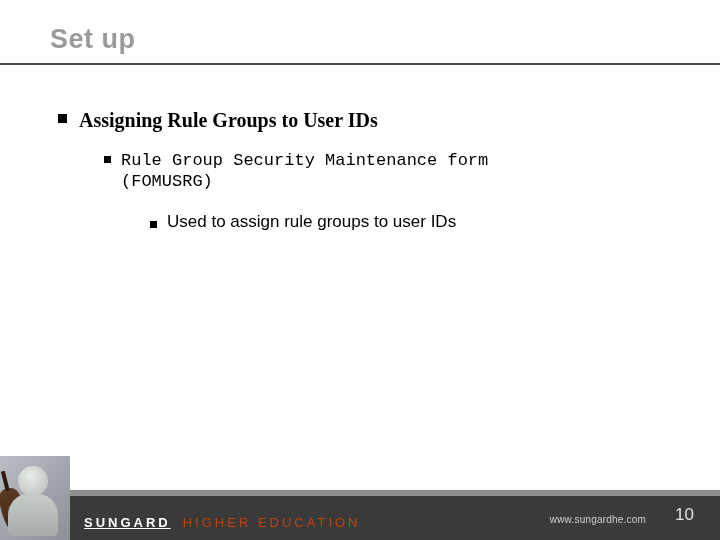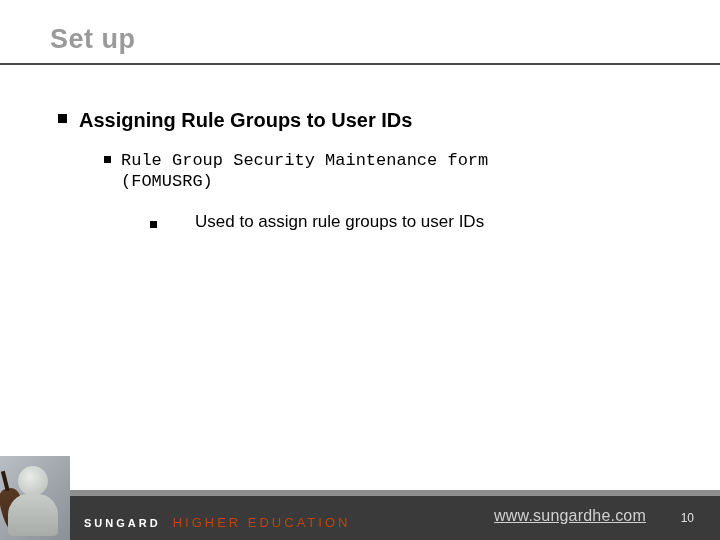--- a/index.html
+++ b/index.html
@@ -37,20 +37,21 @@
     left: 58px;
     top: 108px;
     right: 40px;
     font-family: Arial, Helvetica, sans-serif;
     color: #000;
   }
   .lvl1 {
     display: flex;
     align-items: flex-start;
     margin-bottom: 18px;
+    font-family: Liberation Serif, serif;
   }
   .lvl1 .bullet {
     width: 9px; height: 9px;
     background: #000;
     margin-top: 6px;
     margin-right: 12px;
     flex: 0 0 auto;
   }
   .lvl1 .txt {
     font-size: 20px;
@@ -74,21 +75,20 @@
   .lvl2 .txt {
     font-size: 17px;
     font-weight: normal;
     line-height: 1.25;
   }
   .lvl3 {
     display: flex;
     align-items: center;
     margin-left: 92px;
     margin-bottom: 2px;
-    gap: 28px;
   }
   .lvl3 .bullet {
     width: 7px; height: 7px;
     background: #000;
     margin-top: 6px;
     margin-right: 10px;
     flex: 0 0 auto;
   }
   .lvl3 .txt {
     font-size: 17px;
@@ -170,45 +170,45 @@
   .logo {
     position: absolute;
     left: 84px;
     bottom: 10px;
     display: flex;
     align-items: center;
     gap: 12px;
     color: #fff;
   }
   .logo-sun {
-    font-size: 11px;
+    font-size: 13px;
     font-weight: bold;
     letter-spacing: 3px;
     color: #fff;
+    text-decoration: underline;
   }
   .logo-he {
     font-size: 13px;
     letter-spacing: 3px;
     color: #c2410c;
     font-weight: 300;
   }
   .url {
     position: absolute;
     right: 74px;
     bottom: 15px;
-    font-size: 16px;
+    font-size: 10px;
     color: #d0d0d0;
     letter-spacing: 0.2px;
-    text-decoration: underline;
   }
   .pagenum {
     position: absolute;
     right: 26px;
     bottom: 15px;
-    font-size: 12px;
+    font-size: 17px;
     color: #e2e2e2;
   }
 </style>
 </head>
 <body>
 
 <div class="slide">
 
   <div class="title">Set up</div>
   <div class="title-underline"></div>

